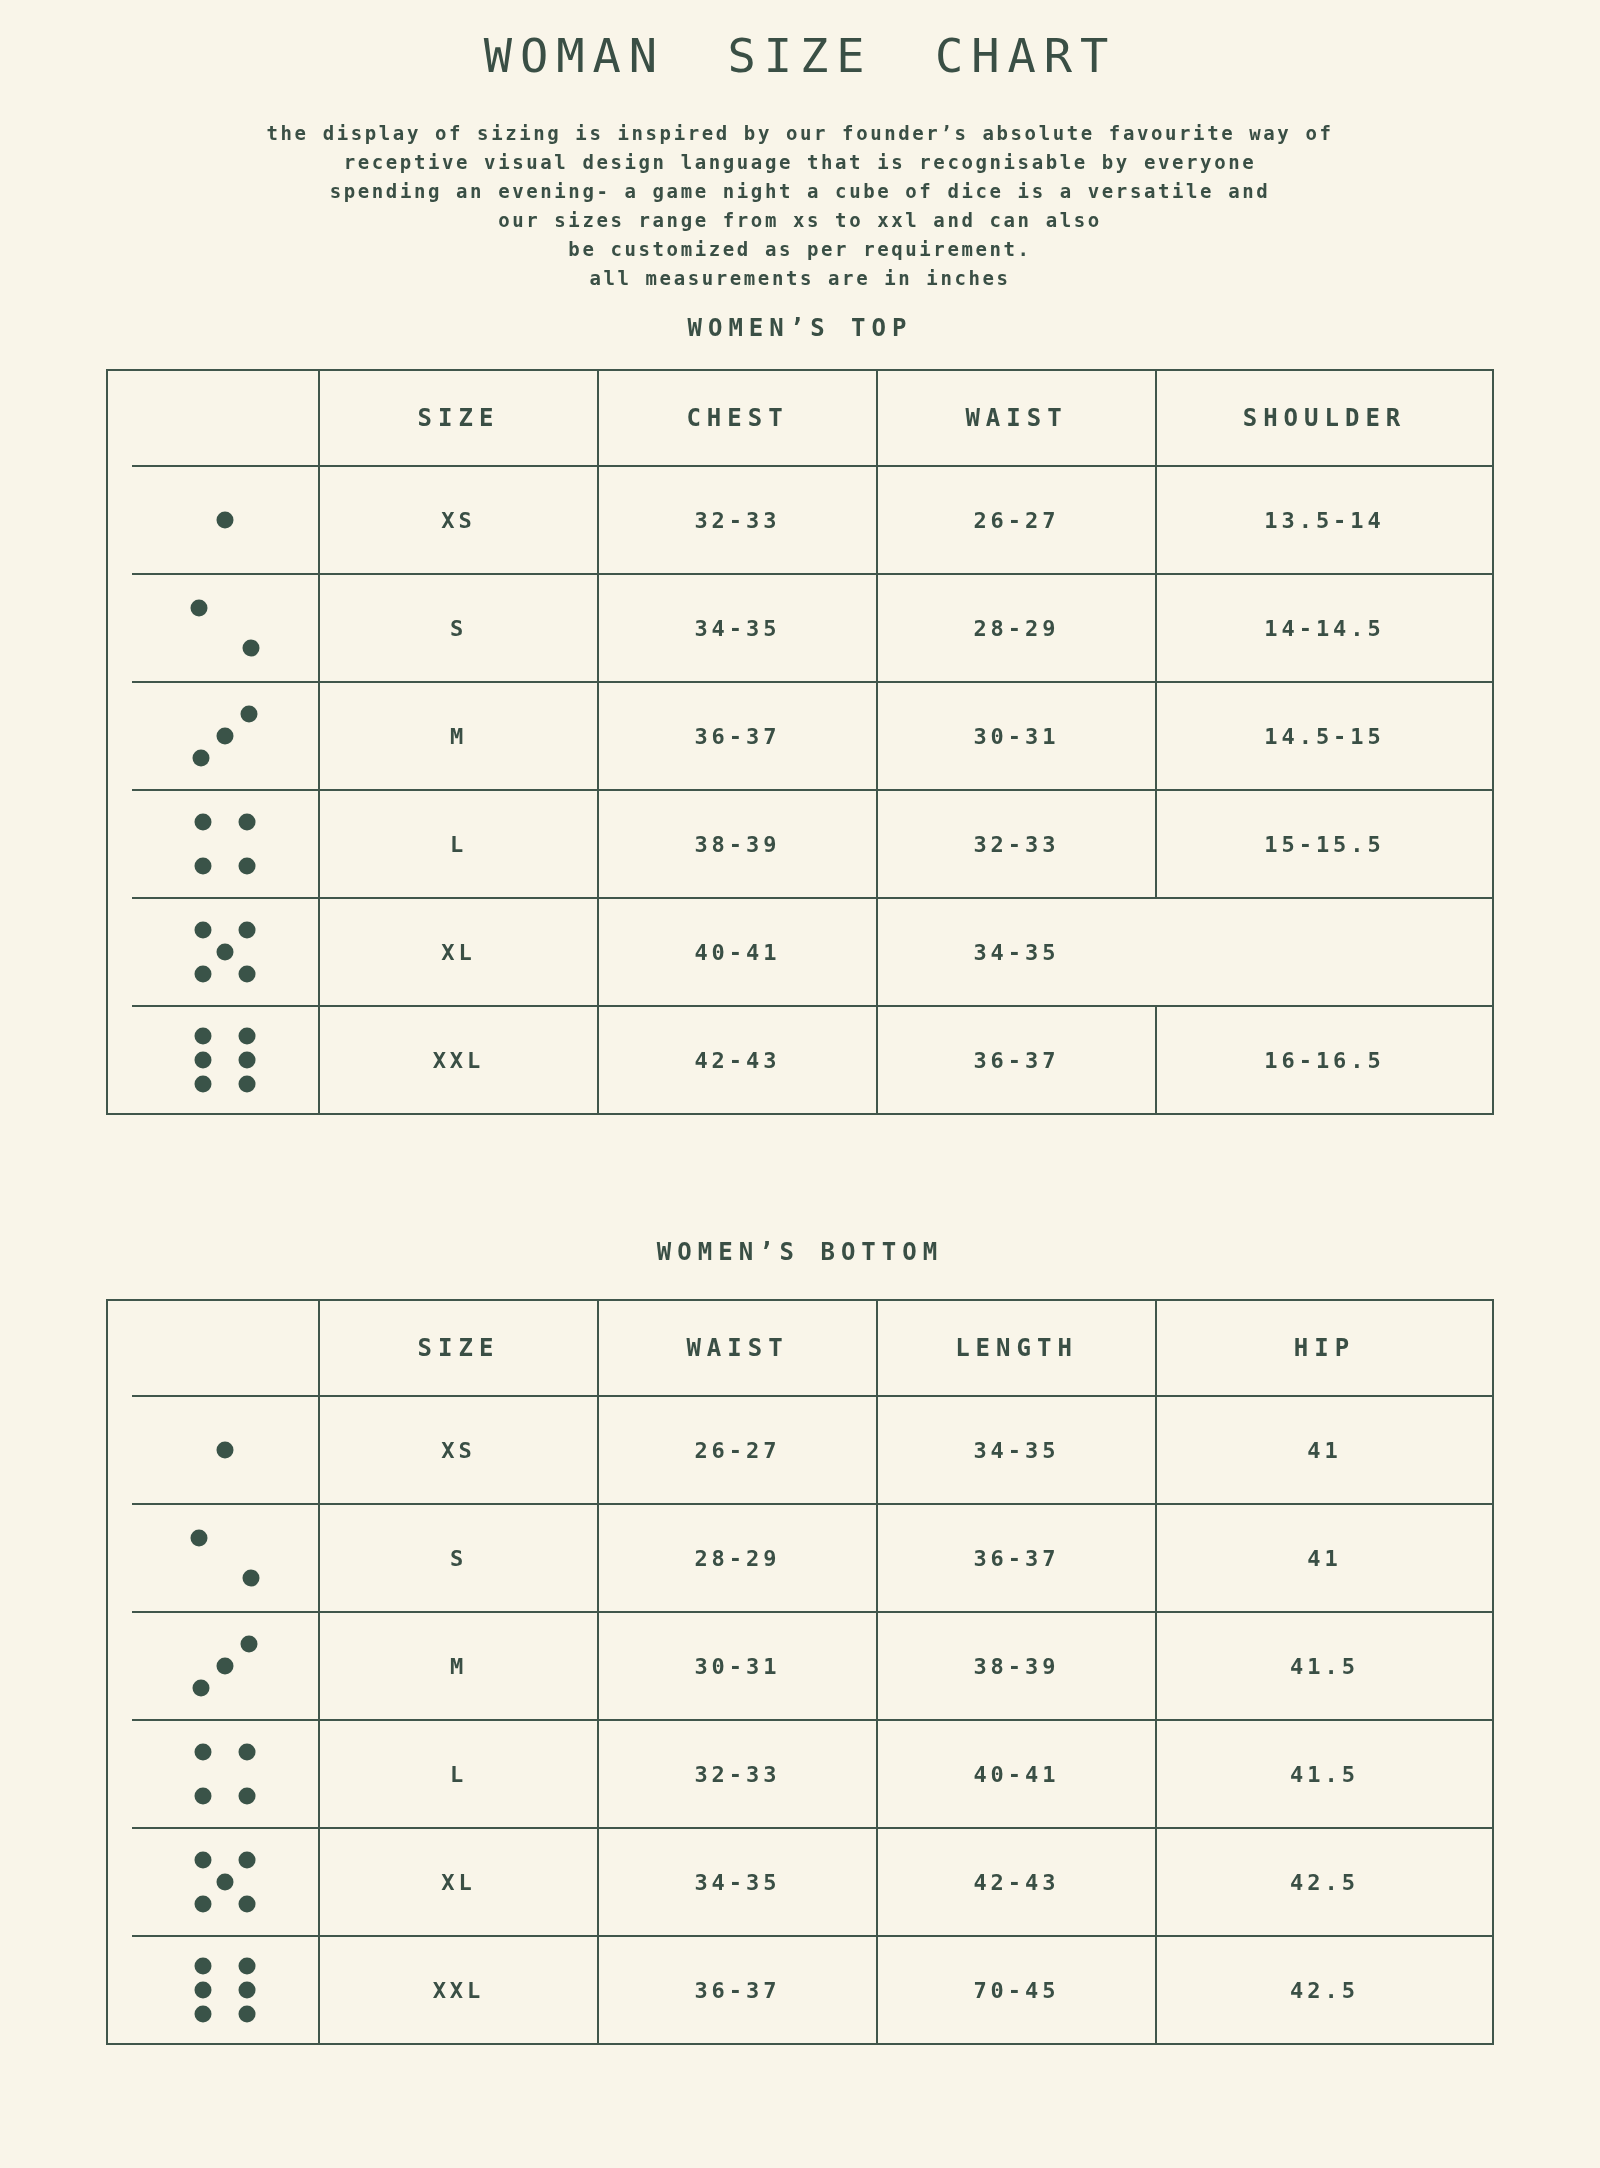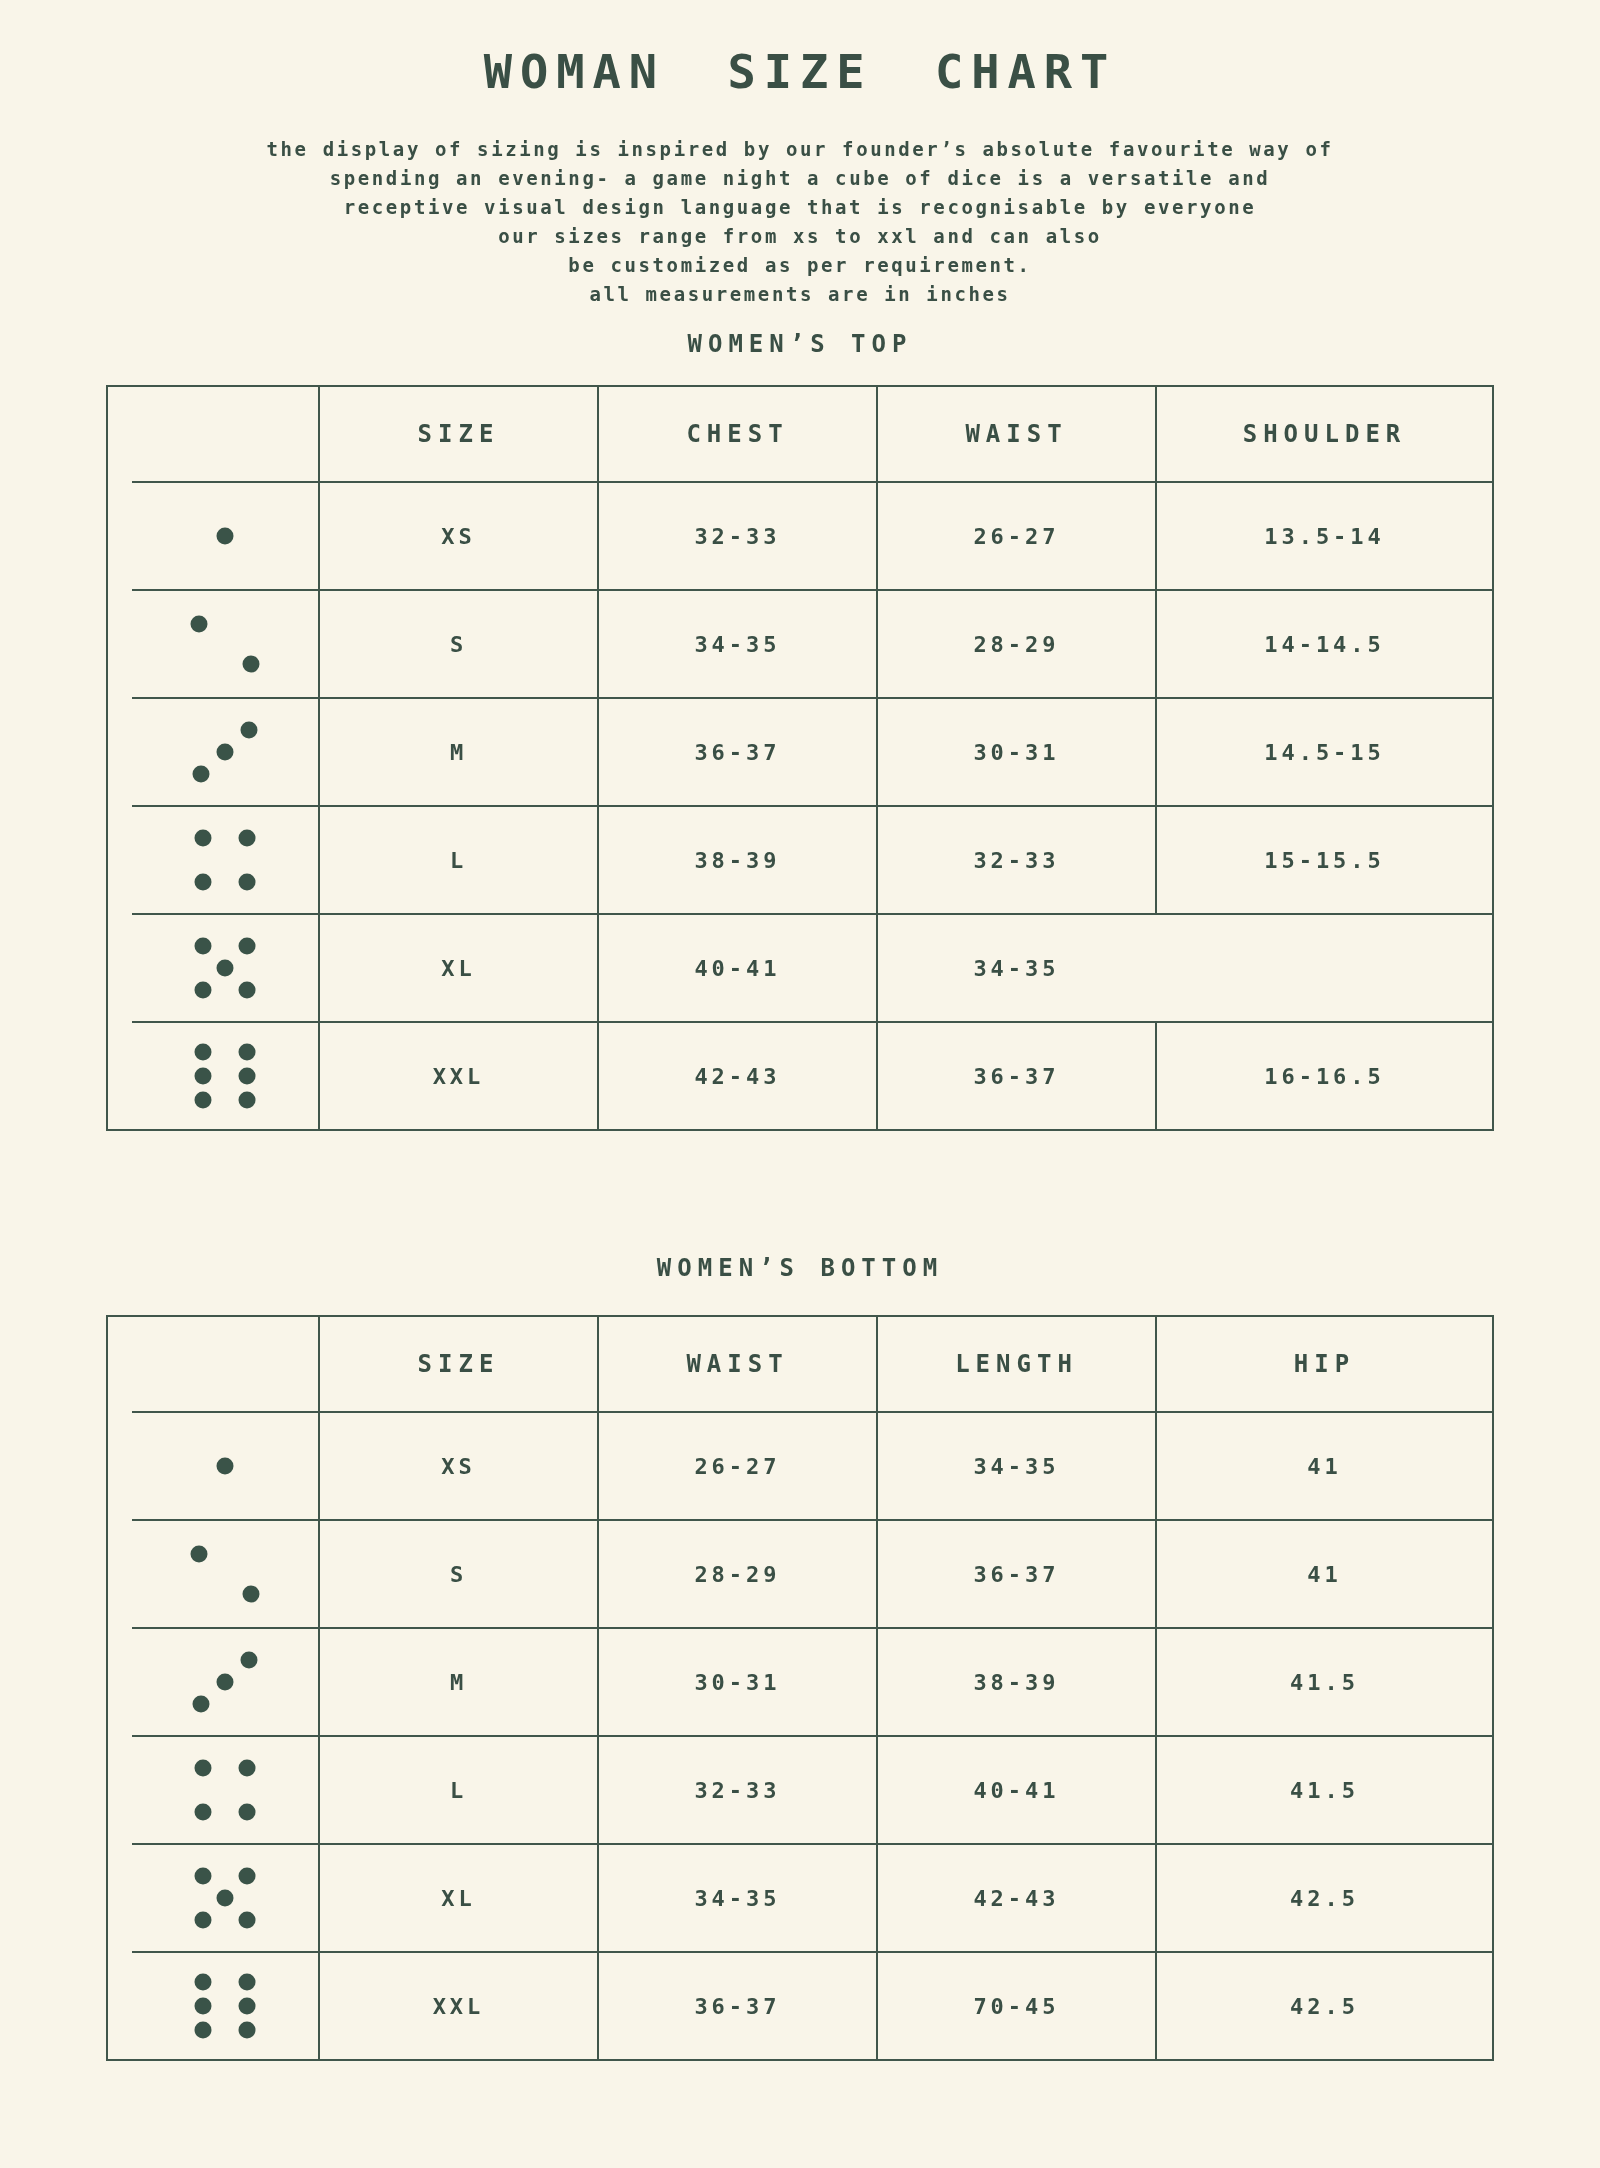--- a/index.html
+++ b/index.html
@@ -9,27 +9,27 @@
     font-family:"DejaVu Sans Mono","Liberation Mono",monospace;
     font-weight:700;
   }
   .page{
     width:1600px;
     height:2168px;
     overflow:hidden;
     background:#f9f5e9;
   }
   .main-title{
-    margin:16px;
+    margin:0;
     padding-top:28px;
     text-align:center;
     font-size:47px;
     letter-spacing:8px;
     word-spacing:26px;
-    font-weight:700;
+    font-weight:400;
   }
   .intro{
     margin-top:36px;
     text-align:center;
     font-size:19px;
     line-height:29px;
     letter-spacing:2.6px;
   }
   .section-title{
     text-align:center;
@@ -86,22 +86,22 @@
 </style>
 </head>
 <body>
 
 <div class="page">
 
   <h1 class="main-title">WOMAN SIZE CHART</h1>
 
   <div class="intro">
     <div>the display of sizing is inspired by our founder’s absolute favourite way of</div>
+    <div>receptive visual design language that is recognisable by everyone</div>
     <div>spending an evening- a game night a cube of dice is a versatile and</div>
-    <div>receptive visual design language that is recognisable by everyone</div>
     <div>our sizes range from xs to xxl and can also</div>
     <div>be customized as per requirement.</div>
     <div>all measurements are in inches</div>
   </div>
 
   <section id="section-top">
     <div class="section-title">WOMEN’S TOP</div>
     <div class="size-table">
         <div class="t-row t-header">
           <div class="t-cell h-cell"></div>

